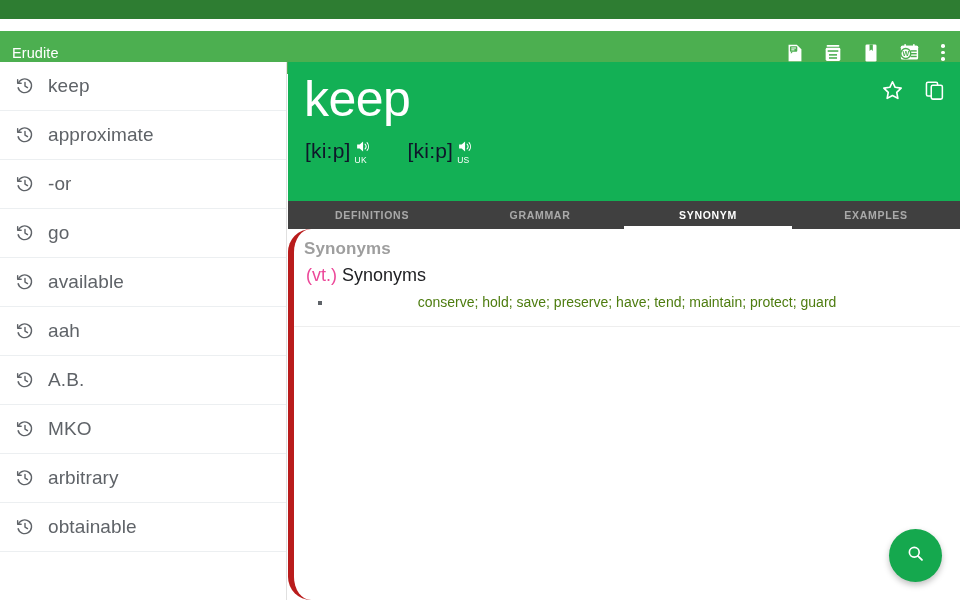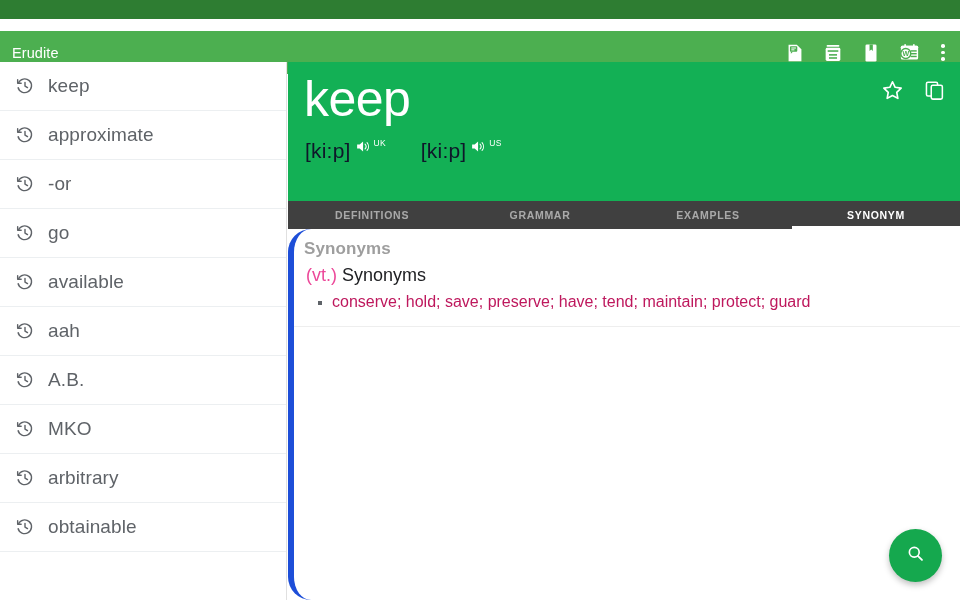--- a/index.html
+++ b/index.html
@@ -156,20 +156,21 @@
   .phonetic-text {
     color: #0f172a;
     font-size: 21px;
     line-height: 26px;
     letter-spacing: 0.2px;
   }
   .speaker-wrap {
     position: relative;
     margin-left: 3px;
     display: flex;
+    flex-direction: column;
     align-items: flex-end;
   }
   .speaker-wrap svg { display: block; }
   .locale-label {
     color: #ffffff;
     font-size: 8.5px;
     line-height: 9px;
     margin-top: 1px;
     align-self: flex-start;
     margin-left: 1px;
@@ -230,21 +231,21 @@
 
   
   .content {
     position: absolute;
     left: 0;
     top: 167px;
     width: 672px;
     height: 371px;
     background: #ffffff;
     overflow: hidden;
-    border-left: 6px solid #1d4ed8;
+    border-left: 6px solid #b91c1c;
     box-sizing: border-box;
     border-radius: 23px;
   }
   .section { padding: 0; }
   .section-title {
     font-size: 17px;
     font-weight: bold;
     color: #9e9e9e;
     padding: 10px 0 6px 10px;
     letter-spacing: 0.1px;
@@ -260,24 +261,25 @@
   }
   .pos { color: #ec4899; }
   .entry-list {
     margin: 2px 0 0 0;
     padding: 0;
     list-style: none;
   }
   .entry-list li {
     position: relative;
     padding-left: 26px;
-    font-size: 16px;
+    font-size: 14px;
     line-height: 28px;
-    color: #be185d;
+    color: #4d7c0f;
     max-width: 590px;
+    text-align: center;
   }
   .entry-list li::before {
     content: "";
     position: absolute;
     left: 12px;
     top: 13px;
     width: 3.5px;
     height: 3.5px;
     background: #5f6368;
   }
@@ -532,27 +534,27 @@
 
     <div class="tabs">
       <div class="tab">
         <span class="tab-label">DEFINITIONS</span>
 
       </div>
       <div class="tab">
         <span class="tab-label">GRAMMAR</span>
 
       </div>
-      <div class="tab">
-        <span class="tab-label">EXAMPLES</span>
-
-      </div>
       <div class="tab active">
         <span class="tab-label">SYNONYM</span>
         <span class="tab-indicator"></span>
+      </div>
+      <div class="tab">
+        <span class="tab-label">EXAMPLES</span>
+
       </div>
     </div>
 
     <div class="content">
 
       <div class="section">
         <div class="section-title">Synonyms</div>
         <div class="entry">
           <div class="entry-head">
             <span class="pos">(vt.)</span><span>&nbsp;</span><span>Synonyms</span>

